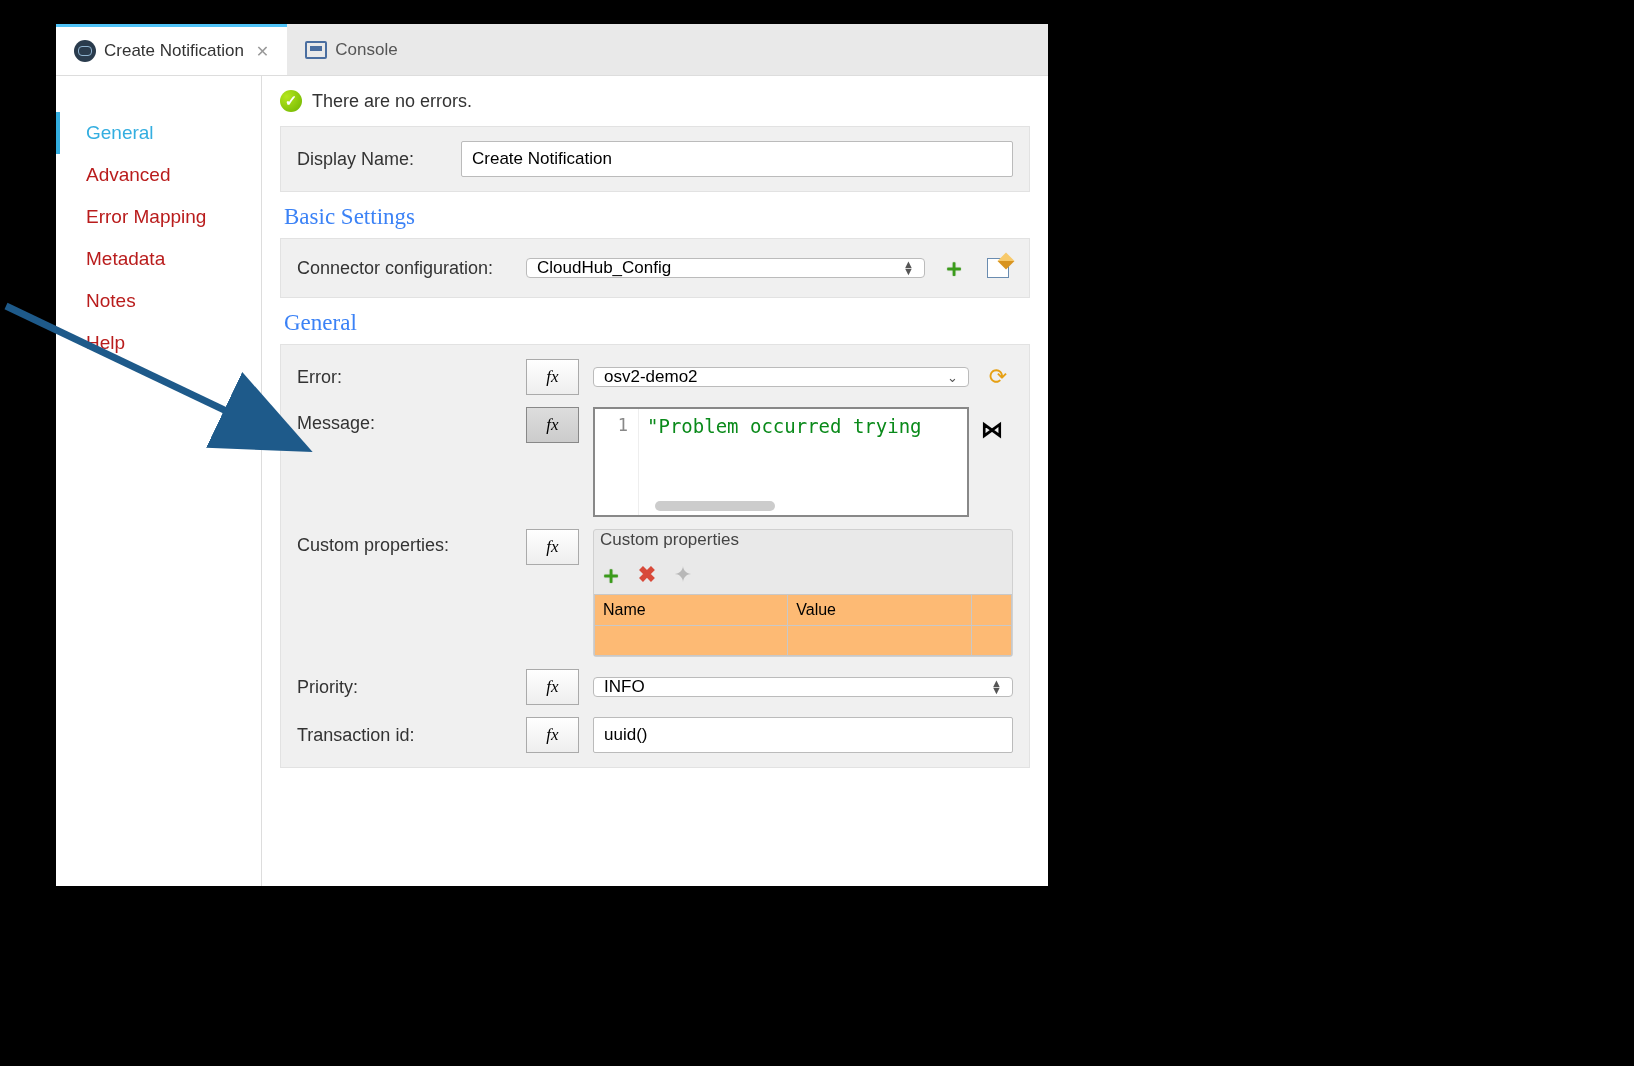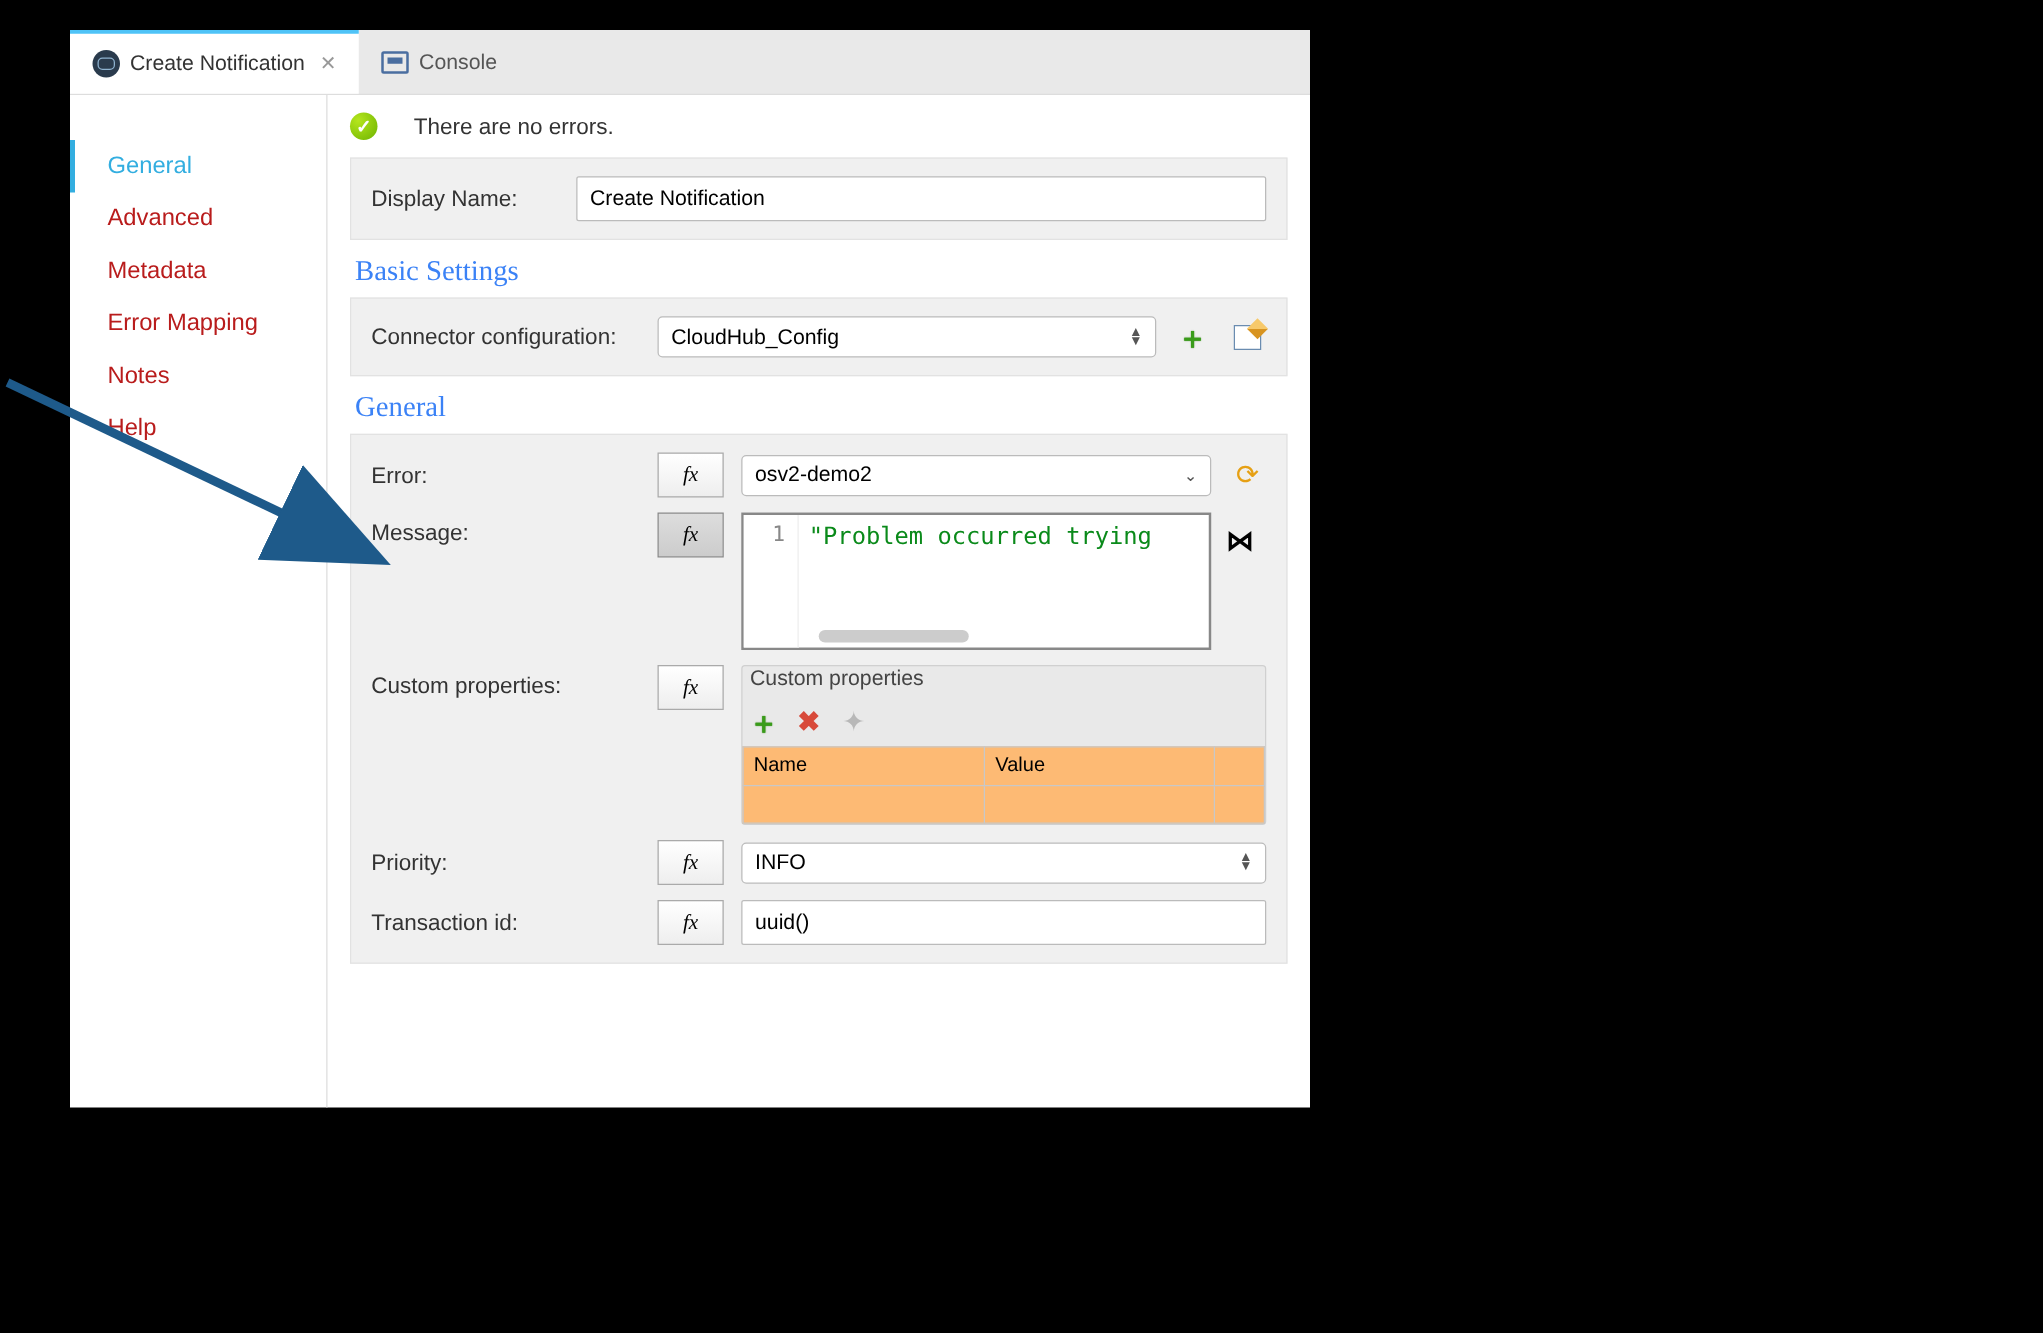--- a/index.html
+++ b/index.html
@@ -13,29 +13,29 @@
     .tab-close { font-size: 16px; color: #999; margin-left: 4px; }
     .tab-icon-console { width: 22px; height: 18px; border: 2px solid #4a6ea0; border-radius: 2px; position: relative; }
     .tab-icon-console::after { content:''; position:absolute; left:3px; right:3px; top:3px; height:5px; background:#4a6ea0; }
     .content { display: flex; height: calc(100% - 52px); }
     .sidebar { width: 206px; border-right: 1px solid #ddd; padding-top: 36px; }
     .sidebar-item { padding: 10px 20px 10px 30px; font-size: 19px; color: #b91c1c; cursor: pointer; }
     .sidebar-item.active { color: #33aee0; border-left: 4px solid #33aee0; padding-left: 26px; }
     .main { flex: 1; padding: 14px 18px; overflow: auto; }
     .status-row { display: flex; align-items: center; gap: 10px; margin-bottom: 14px; }
     .check-icon { width: 22px; height: 22px; border-radius: 50%; background: radial-gradient(circle at 30% 30%, #b5e61d, #6db300); display:flex; align-items:center; justify-content:center; color:#fff; font-size:15px; font-weight:bold; }
-    .status-text { font-size: 18px; color: #333; margin-left: 19px; }
+    .status-text { font-size: 18px; color: #333; }
     .panel { background: #f0f0f0; border: 1px solid #e2e2e2; border-radius: 0; padding: 14px 16px; margin-bottom: 12px; }
     .row { display: flex; align-items: center; gap: 14px; margin-bottom: 12px; }
     .row:last-child { margin-bottom: 0; }
     .label { font-size: 18px; color: #333; min-width: 150px; }
     .label-wide { min-width: 215px; }
     .section-title { font-size: 23px; color: #3b82f6; margin: 8px 0 8px 4px; font-family: Liberation Serif, serif; }
     .text-input { flex: 1; height: 36px; padding: 0 10px; font-size: 17px; border: 1px solid #bbb; background: #fff; border-radius: 2px; }
-    .select { flex: 1; height: 33px; padding: 0 10px; font-size: 17px; border: 1px solid #bbb; background: #fff; border-radius: 4px; display:flex; align-items:center; justify-content:space-between; }
+    .select { flex: 1; height: 20px; padding: 0 10px; font-size: 17px; border: 1px solid #bbb; background: #fff; border-radius: 4px; display:flex; align-items:center; justify-content:space-between; }
     .select-arrows { font-size: 11px; line-height: 7px; color: #555; display:flex; flex-direction:column; }
     .select-chevron { font-size: 13px; color: #555; }
     .fx-btn { width: 53px; height: 36px; border: 1px solid #aaa; background: linear-gradient(#fff,#eee); display:flex; align-items:center; justify-content:center; font-family: Georgia, serif; font-style: italic; font-size: 17px; cursor:pointer; }
     .fx-btn.pressed { background: linear-gradient(#ddd,#ccc); border-color:#888; }
     .icon-btn { width: 30px; height: 30px; display:flex; align-items:center; justify-content:center; cursor:pointer; font-size:20px; }
     .plus-icon { color: #3a9c1a; font-weight: bold; font-size: 24px; text-shadow: 0 0 1px #2a7c0a; }
     .edit-icon { width:22px; height:20px; border:1.5px solid #6a8cb0; background:#fff; position:relative; }
     .edit-icon::after { content:''; position:absolute; right:-4px; top:-4px; width:12px; height:12px; background: linear-gradient(135deg,#f7c96a 50%, #d89420 50%); transform: rotate(45deg); }
     .refresh-icon { font-size: 22px; color: #e6a014; }
     .field-col { flex: 1; display:flex; flex-direction:column; gap: 4px; }
@@ -67,22 +67,22 @@
     <div class="tab">
       <span class="tab-icon-console"></span>
       <span>Console</span>
     </div>
   </div>
 
   <div class="content">
     <div class="sidebar">
       <div class="sidebar-item active">General</div>
       <div class="sidebar-item">Advanced</div>
+      <div class="sidebar-item">Error Mapping</div>
       <div class="sidebar-item">Metadata</div>
-      <div class="sidebar-item">Error Mapping</div>
       <div class="sidebar-item">Notes</div>
       <div class="sidebar-item">Help</div>
     </div>
 
     <div class="main">
       <div class="status-row">
         <span class="check-icon">✓</span>
         <span class="status-text">There are no errors.</span>
       </div>
 

